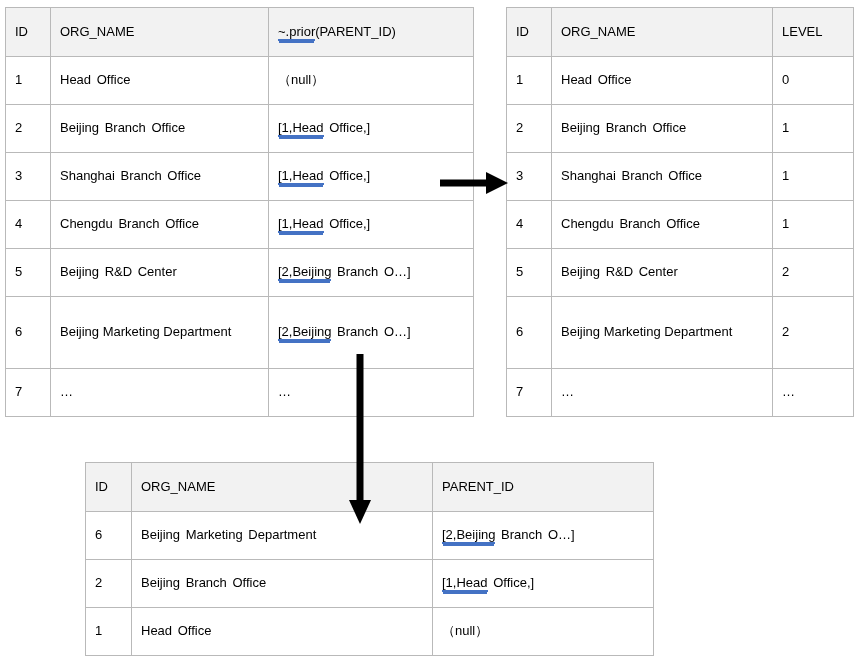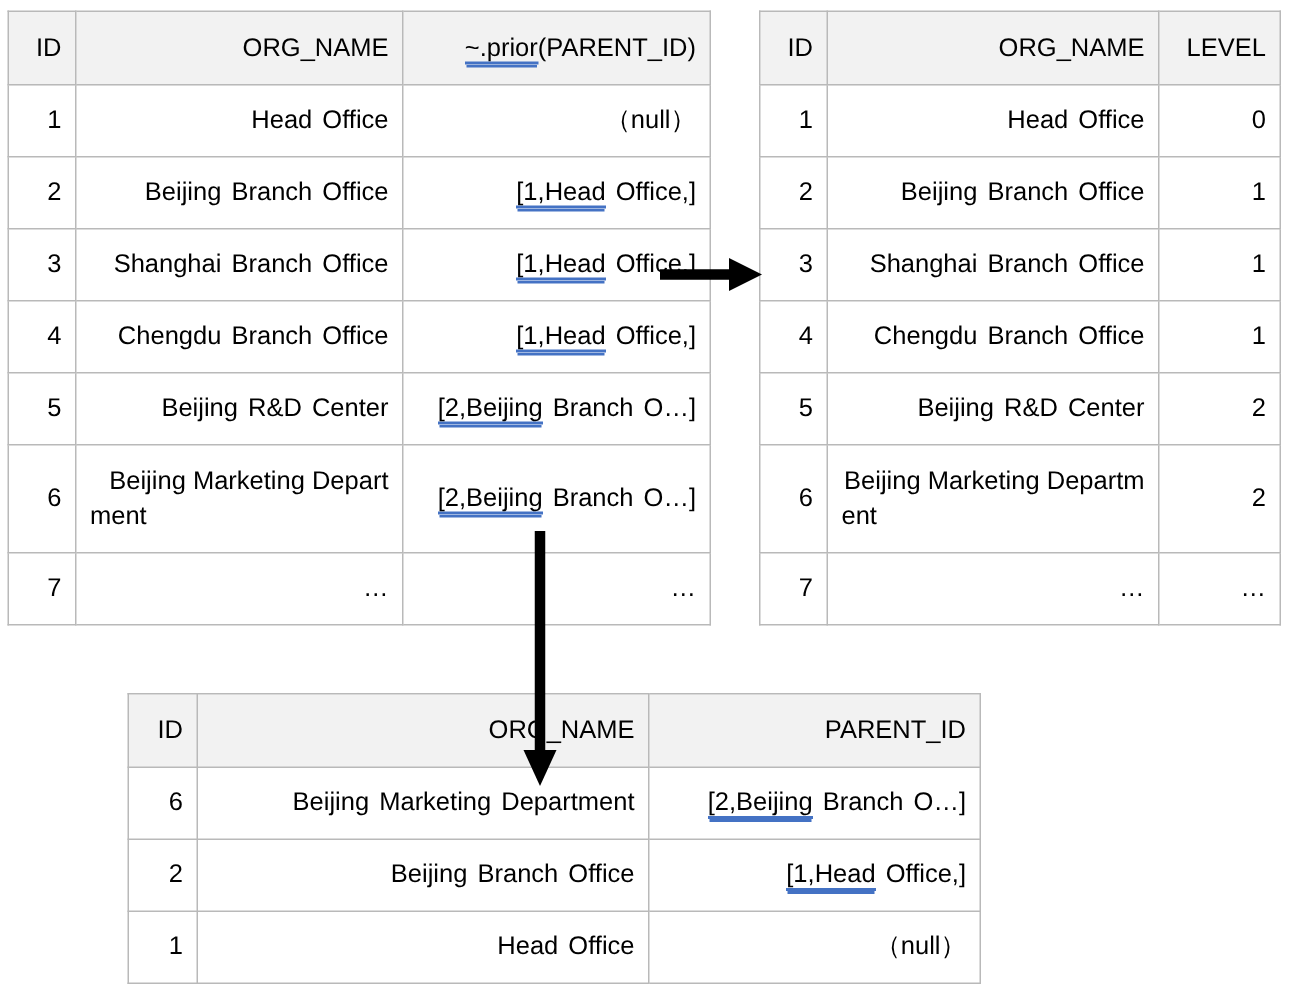--- a/index.html
+++ b/index.html
@@ -29,24 +29,24 @@
     position: absolute;
     border-collapse: collapse;
     table-layout: fixed;
     background: #ffffff;
   }
   table.grid td,
   table.grid th {
     border: 1px solid #b9b9b9;
     padding: 4px 9px;
     font-weight: normal;
-    font-size: 17px;
+    font-size: 13px;
     line-height: 1.30;
     vertical-align: middle;
-    text-align: right;
+    text-align: left;
     word-wrap: break-word;
     overflow-wrap: break-word;
   }
   table.grid thead th {
     background: #f2f2f2;
     height: 40px;
   }
   table.grid tbody td {
     height: 39px;
   }

